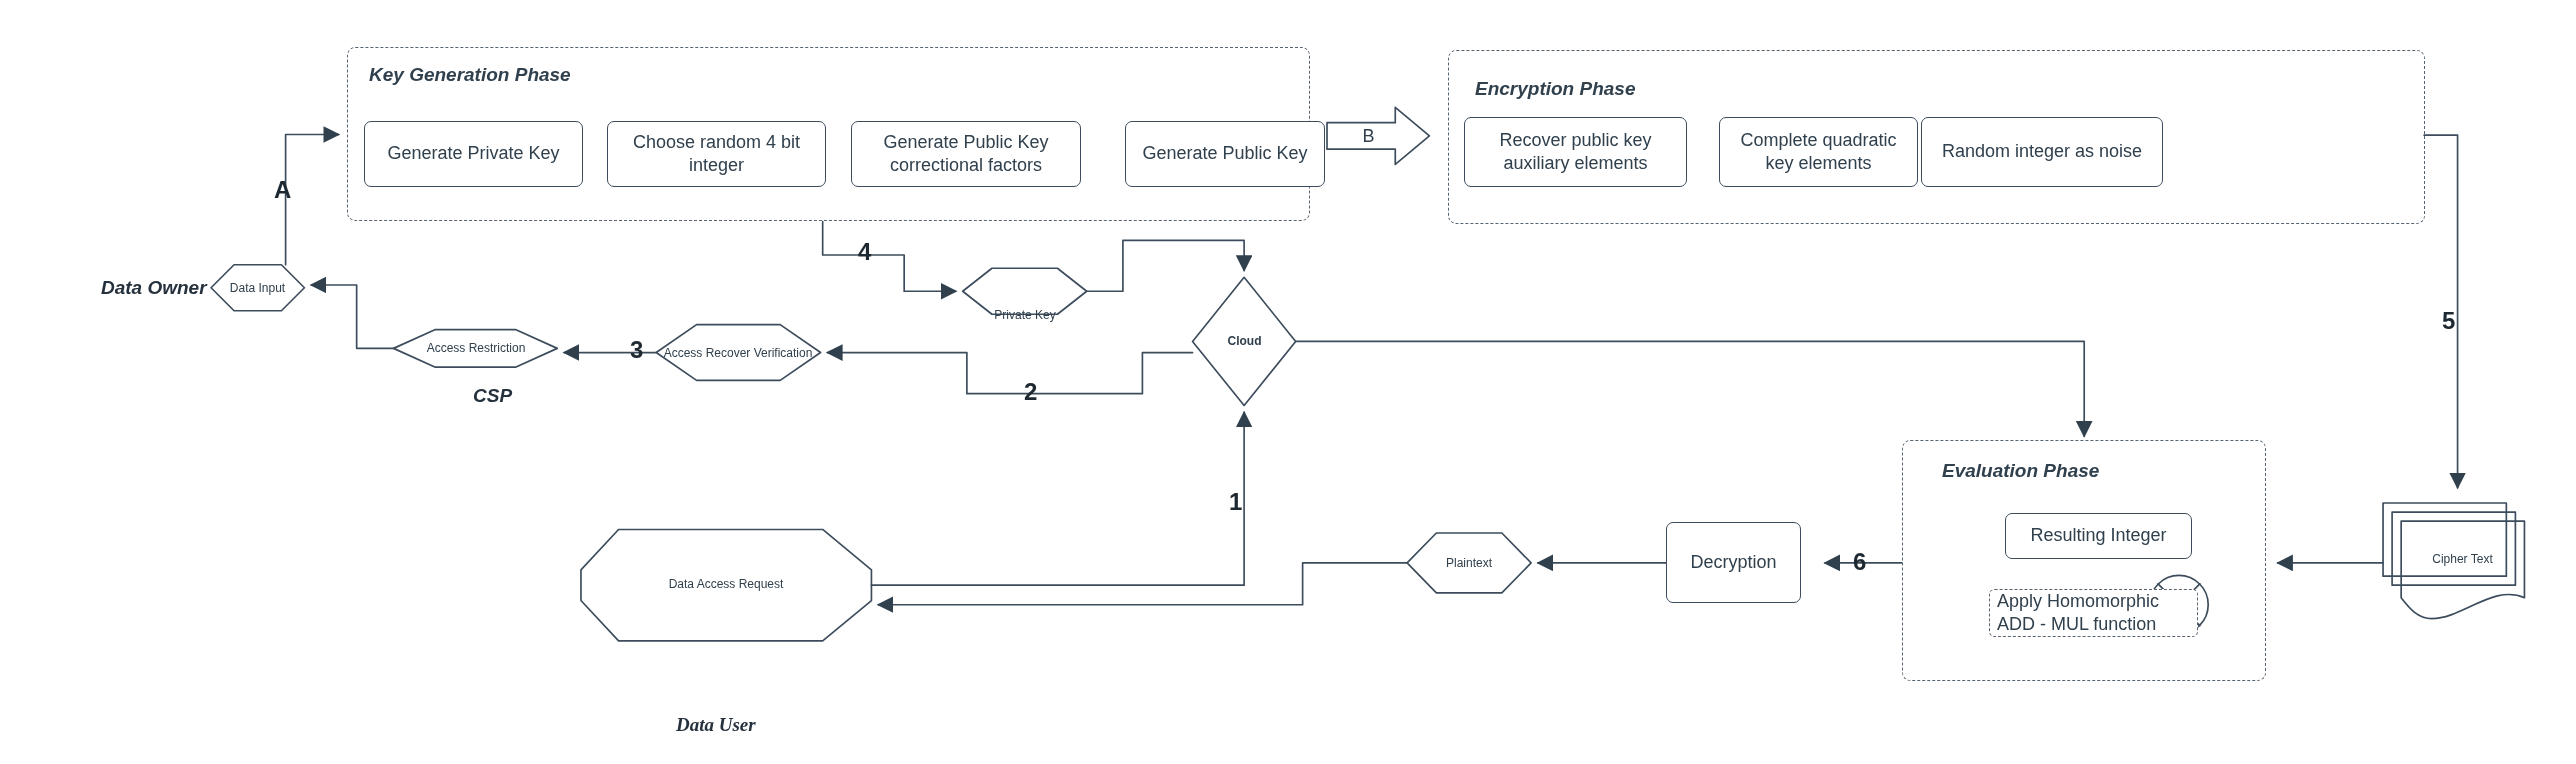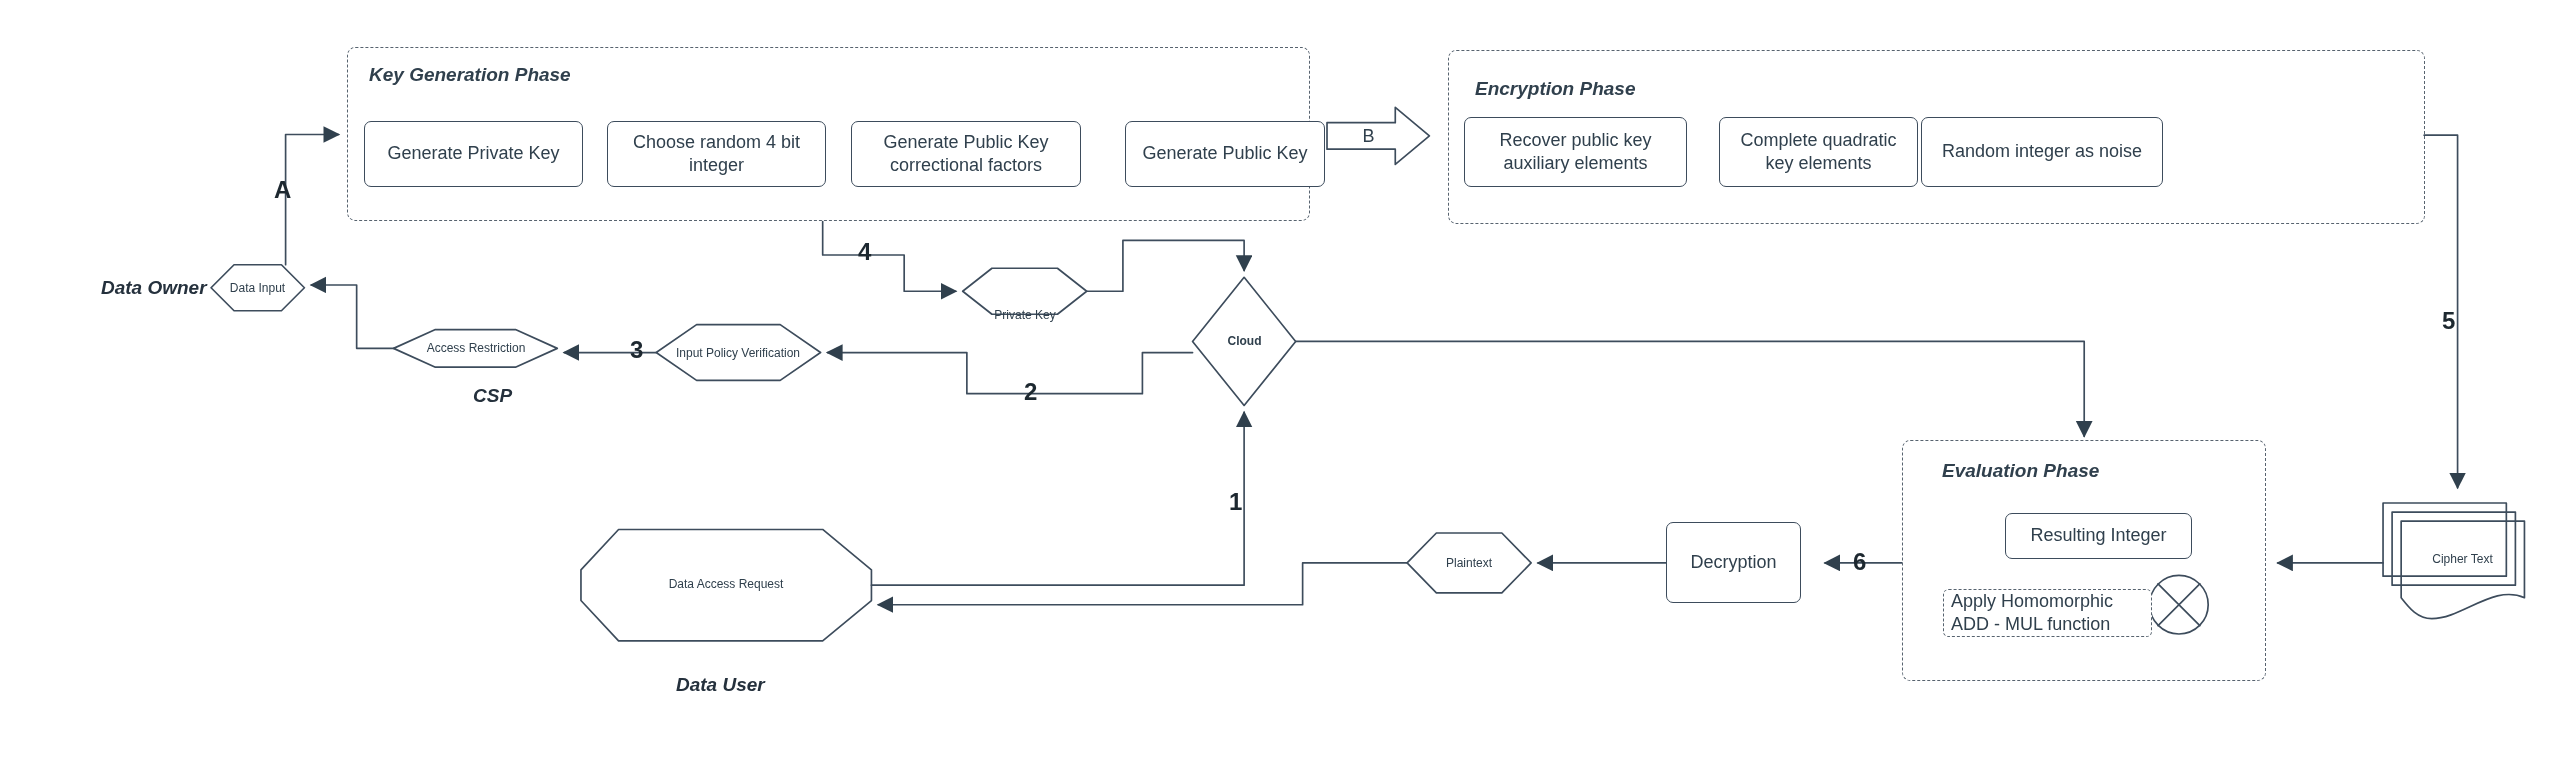--- a/index.html
+++ b/index.html
@@ -122,43 +122,43 @@
   <div class="grouptitle" style="left:1475px;top:78px;">Encryption Phase</div>
 
   <div class="node rbox" style="left:1464px;top:117px;width:223px;height:70px;">Recover public key auxiliary elements</div>
   <div class="node rbox" style="left:1705px;top:117px;width:199px;height:70px;margin-left:14px;">Complete quadratic key elements</div>
   <div class="node rbox" style="left:1921px;top:117px;width:242px;height:70px;">Random integer as noise</div>
 
   <div class="dashgroup" style="left:1902px;top:440px;width:364px;height:241px;"></div>
   <div class="grouptitle" style="left:1942px;top:460px;">Evaluation Phase</div>
 
   <div class="node rbox" style="left:2005px;top:513px;width:187px;height:46px;">Resulting Integer</div>
-  <div class="innerdash" style="position:absolute;left:1943px;top:589px;width:209px;height:48px;">Apply Homomorphic ADD - MUL function</div>
+  <div class="innerdash" style="position:absolute;left:1989px;top:589px;width:209px;height:48px;">Apply Homomorphic ADD - MUL function</div>
 
   <div class="hexLabel" style="left:211px;top:265px;width:93px;height:46px;">Data Input</div>
 
   <div class="hexLabel" style="left:394px;top:329px;width:164px;height:38px;">Access Restriction</div>
 
-  <div class="hexLabel" style="left:656px;top:325px;width:164px;height:56px;">Input Policy Verification</div>
+  <div class="hexLabel" style="left:656px;top:325px;width:164px;height:56px;">Access Recover Verification</div>
 
   <div class="hexLabel" style="left:963px;top:268px;width:124px;height:46px;margin-top:24px;">Private Key</div>
 
   <div class="diaLabel boldLabel" style="left:1193px;top:320px;width:103px;height:42px;">Cloud</div>
 
   <div class="docLabel" style="left:2401px;top:531px;width:123px;height:56px;">Cipher Text</div>
 
   <div class="node rbox" style="left:1666px;top:522px;width:135px;height:81px;">Decryption</div>
 
   <div class="hexLabel" style="left:1407px;top:533px;width:124px;height:60px;">Plaintext</div>
 
   <div class="octLabel" style="left:581px;top:529px;width:290px;height:111px;">Data Access Request</div>
 
   <div class="roleLabel" style="left:101px;top:277px;">Data Owner</div>
   <div class="roleLabel" style="left:473px;top:385px;">CSP</div>
-  <div class="roleLabel" style="left:676px;top:674px;">Data User</div>
+  <div class="roleLabel" style="left:676px;top:714px;font-family:Liberation Serif, serif;">Data User</div>
 
   <div class="seqnum" style="left:274px;top:176px;">A</div>
   <div class="seqnum" style="left:1229px;top:488px;">1</div>
   <div class="seqnum" style="left:1024px;top:378px;">2</div>
   <div class="seqnum" style="left:630px;top:336px;">3</div>
   <div class="seqnum" style="left:858px;top:238px;">4</div>
   <div class="seqnum" style="left:2442px;top:307px;">5</div>
   <div class="seqnum" style="left:1853px;top:548px;">6</div>
 
 </div>

